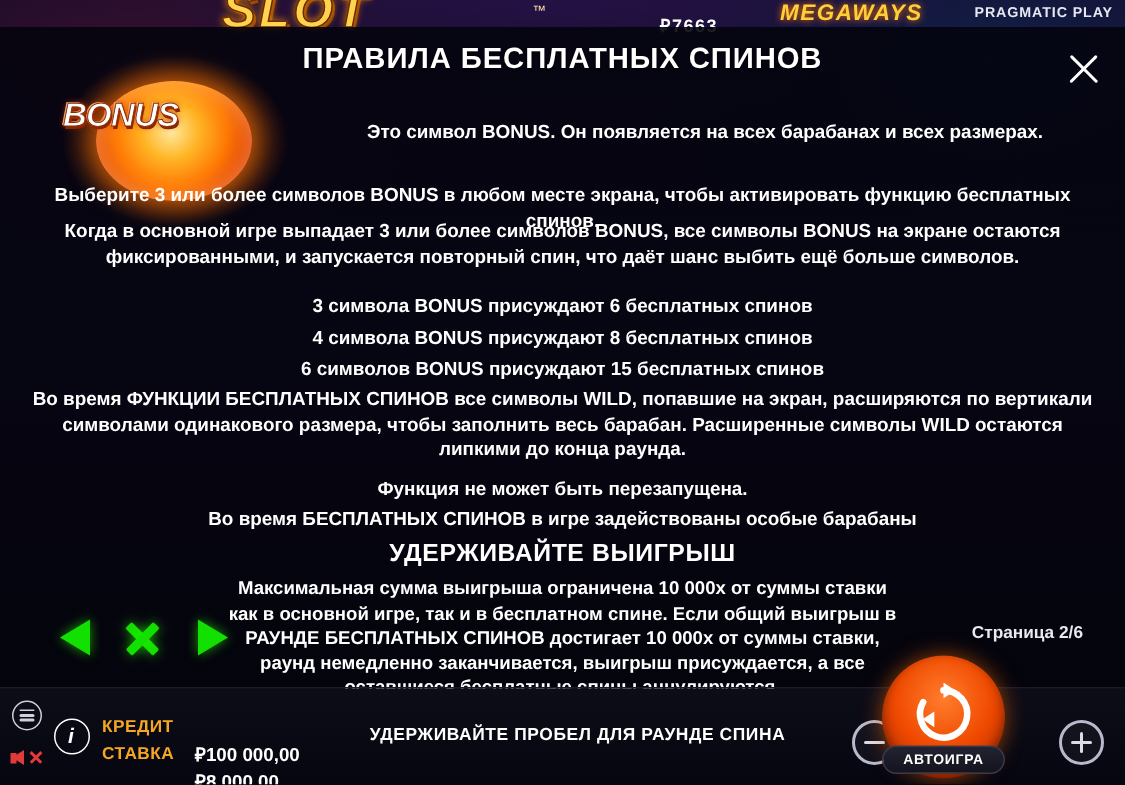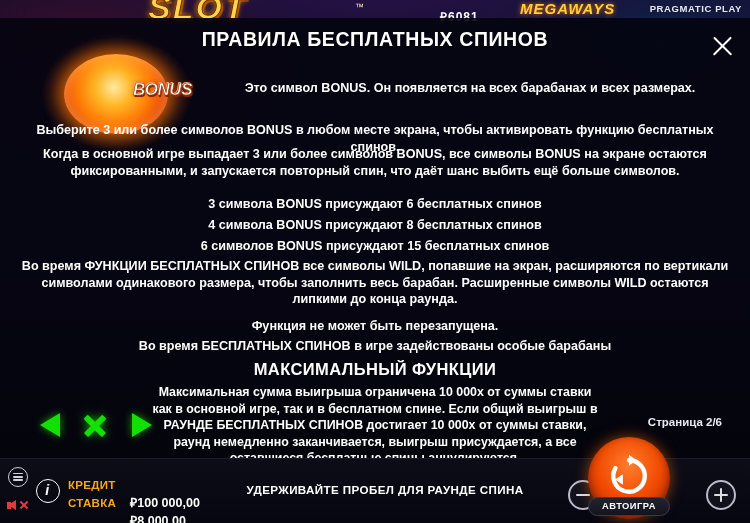--- a/index.html
+++ b/index.html
@@ -88,23 +88,23 @@
     background: radial-gradient(ellipse at 50% 50%, rgba(255,170,40,.55) 0%, rgba(255,90,0,.30) 42%, rgba(120,20,0,0) 72%);
     border-radius: 50%;
   }
   .bonus-disc {
     position: absolute; left: 22px; top: 0px; width: 104px; height: 80px;
     border-radius: 50%;
     background: radial-gradient(circle at 48% 42%, #ffe9a0 0%, #ffb525 26%, #ff7a05 52%, #e03a00 76%, #8d1b00 100%);
     box-shadow: 0 0 16px 5px rgba(255,120,0,.65), inset 0 0 14px rgba(255,240,170,.5);
   }
   .bonus-text {
-    position: absolute; left: 0; top: 26px; width: 150px;
-    text-align: right;
-    font-size: 17px; font-weight: bold; font-style: italic;
+    position: absolute; left: 0; top: 10px; width: 150px;
+    text-align: left;
+    font-size: 22px; font-weight: bold; font-style: italic;
     color: #ffffff;
     letter-spacing: -.5px;
     text-shadow: 0 0 4px #c43800, 1px 2px 0 #7d2200, -1px -1px 0 #ffdca0;
     -webkit-text-stroke: .6px #8a2a00;
   }
   .bonus-caption {
     position: absolute; left: 200px; top: 62px; width: 540px;
     font-size: 12.6px; font-weight: bold; text-align: center;
     line-height: 1.35;
   }
@@ -270,21 +270,21 @@
   }
 </style>
 </head>
 <body>
 
 <div id="app">
 
   <div class="top-strip">
     <div class="logo-word">SLOT</div>
     <div class="logo-tm">™</div>
-    <div class="winbox">₽6081</div>
+    <div class="winbox">₽7663</div>
     <div class="megaways">MEGAWAYS</div>
     <div class="ppbrand">PRAGMATIC PLAY</div>
   </div>
 
   <div class="overlay">
 
     <div class="title">ПРАВИЛА БЕСПЛАТНЫХ СПИНОВ</div>
 
     <div class="close-btn"></div>
 
@@ -302,21 +302,21 @@
     <div class="para award-list">
       <div>3 символа BONUS присуждают 6 бесплатных спинов</div>
       <div>4 символа BONUS присуждают 8 бесплатных спинов</div>
       <div>6 символов BONUS присуждают 15 бесплатных спинов</div>
     </div>
 
     <div class="para p-wild">Во время ФУНКЦИИ БЕСПЛАТНЫХ СПИНОВ все символы WILD, попавшие на экран, расширяются по вертикали символами одинакового размера, чтобы заполнить весь барабан. Расширенные символы WILD остаются липкими до конца раунда.</div>
     <div class="para p-reels">Во время БЕСПЛАТНЫХ СПИНОВ в игре задействованы особые барабаны</div>
     <div class="para p-retrigger">Функция не может быть перезапущена.</div>
 
-    <div class="max-title">МАКСИМАЛЬНЫЙ ФУНКЦИИ</div>
+    <div class="max-title">УДЕРЖИВАЙТЕ ВЫИГРЫШ</div>
     <div class="p-max">Максимальная сумма выигрыша ограничена 10 000x от суммы ставки как в основной игре, так и в бесплатном спине. Если общий выигрыш в РАУНДЕ БЕСПЛАТНЫХ СПИНОВ достигает 10 000x от суммы ставки, раунд немедленно заканчивается, выигрыш присуждается, а все оставшиеся бесплатные спины аннулируются.</div>
 
     <div class="nav">
       <div class="tri tri-left"></div>
       <div class="x-mark"></div>
       <div class="tri tri-right"></div>
     </div>
 
     <div class="page-ind">Страница 2/6</div>
   </div>

